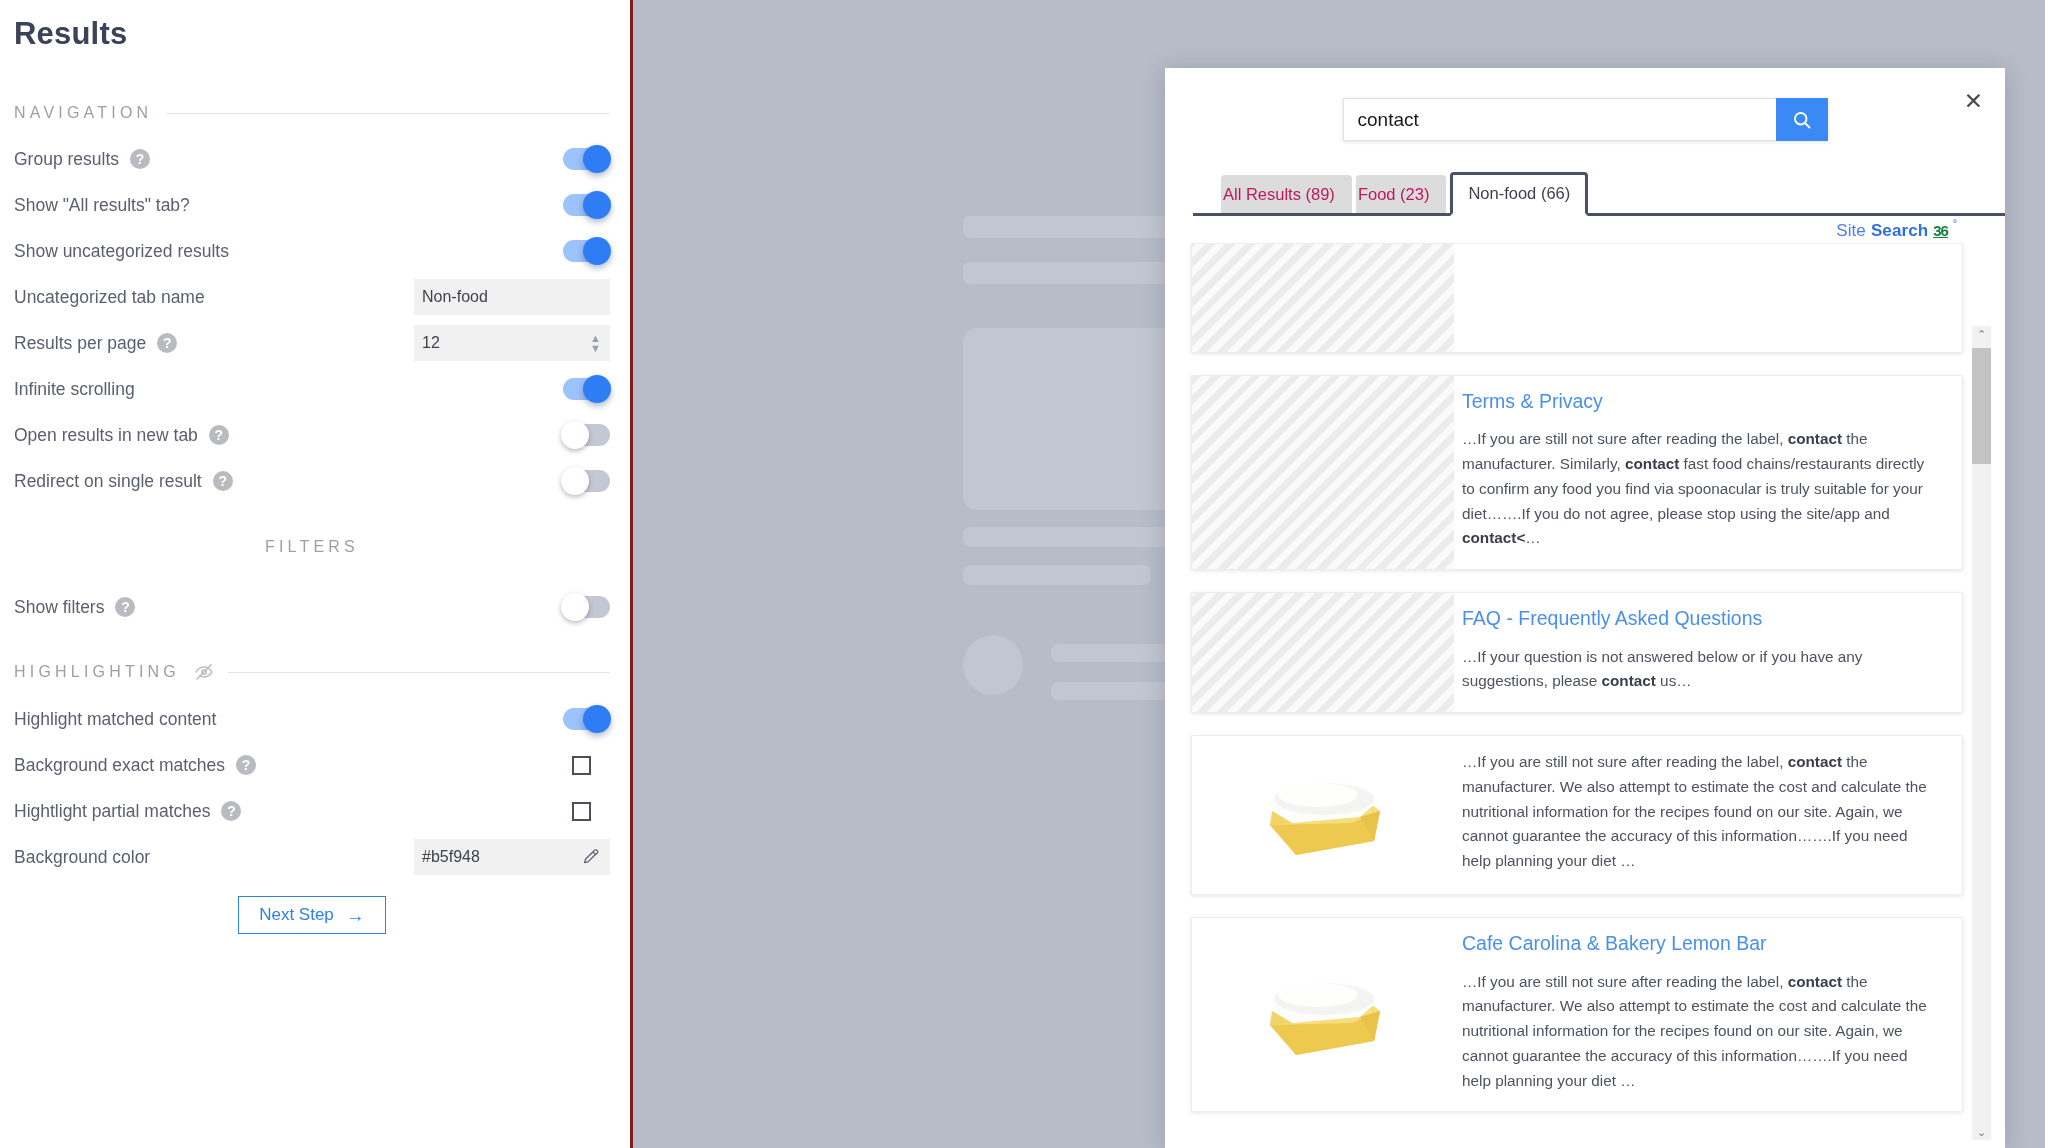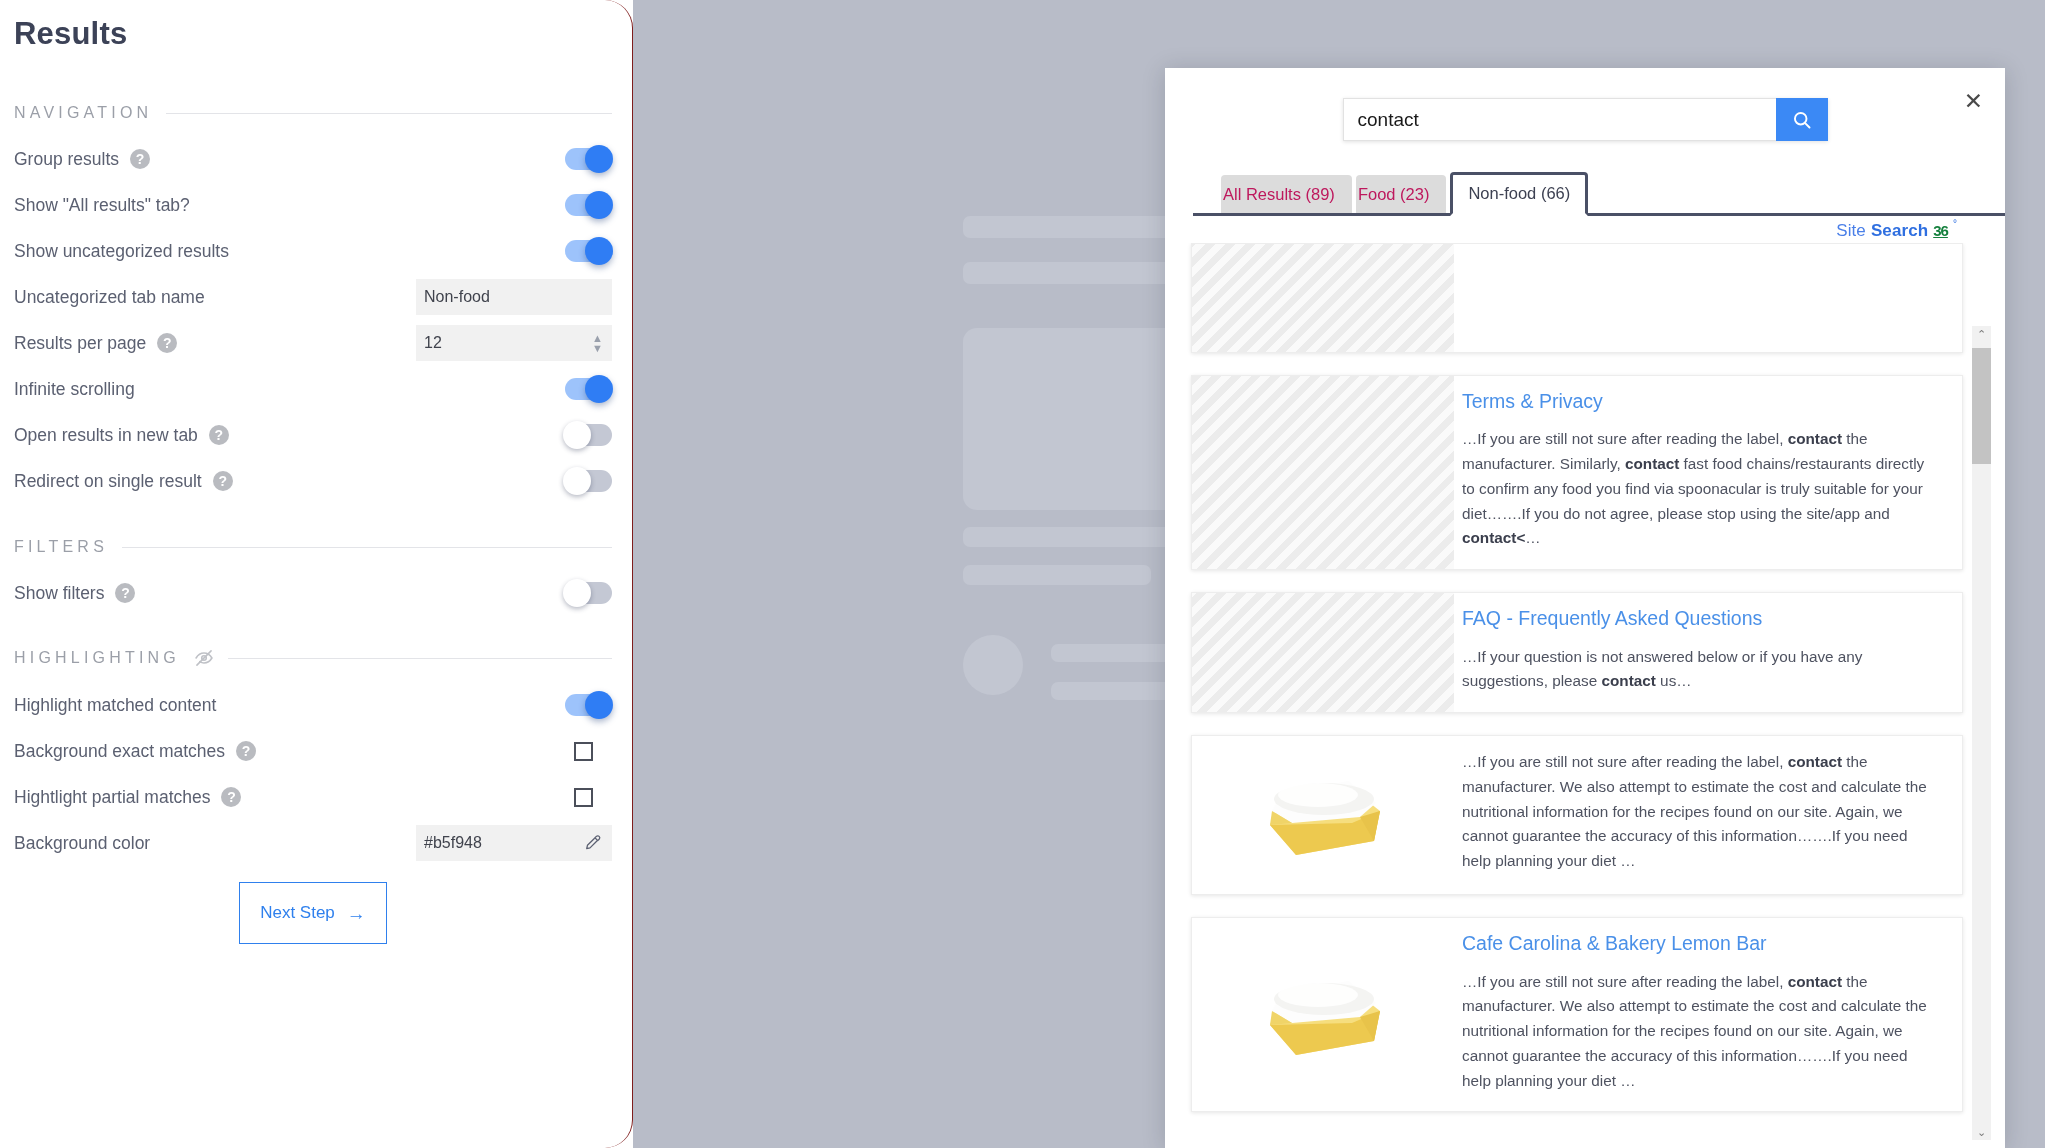--- a/index.html
+++ b/index.html
@@ -8,22 +8,21 @@
     font-family: "Liberation Sans", sans-serif;
     background: #ffffff;
     overflow: hidden;
   }
   .app { position: relative; width: 2045px; height: 1148px; display: flex; }
 
   
   .settings {
     width: 633px; height: 1148px; background: #fff;
     padding: 0 0 0 0; position: relative; flex: 0 0 633px;
-    border-right: 1px solid #7f1d1d;
-    border-radius: 28px;
+    border-right: 3px solid #7f1d1d;
   }
   .settings-inner { padding: 0 20px 0 14px; }
   .page-title {
     font-size: 31px; color: #3c4257; font-weight: 600;
     letter-spacing: .2px; padding: 16px 0 0 14px;
   }
   .section-head {
     display: flex; align-items: center; gap: 14px;
     margin: 0 0 0 0; padding: 0 0 0 0;
   }
@@ -96,21 +95,21 @@
   
   .checkbox {
     width: 19px; height: 19px; border: 2px solid #4b4f5a;
     background: #fff; margin-right: 14px;
   }
   .cb-wrap { width: 47px; display: flex; justify-content: flex-start; padding-left: 9px;}
 
   .next-wrap { display: flex; justify-content: center; padding: 16px 0 0 0; }
   .next-btn {
     border: 1px solid #2f80ed; color: #2f80ed; background: #fff;
-    font-size: 17px; padding: 20px 20px; display: inline-flex;
+    font-size: 17px; padding: 8px 20px; display: inline-flex;
     align-items: center; gap: 12px; cursor: pointer;
     font-family: inherit;
   }
   .arrow-r { font-size: 19px; line-height: 1; }
 
   
   .backdrop {
     flex: 1; position: relative; background: #b8bcc8; overflow: hidden;
   }
   .sk { position: absolute; background: #c2c6d1; border-radius: 7px; }
@@ -316,21 +315,21 @@
         <div class="row-label">
           <span>Redirect on single result</span>
           <span class="help">?</span>
         </div>
         <div class="toggle off">
           <div class="track"></div>
           <div class="knob"></div>
         </div>
       </div>
 
-      <div class="section-head" style="margin-top:34px;">
+      <div class="section-head" style="margin-top:34px;flex-direction:column;">
         <div class="section-label">FILTERS</div>
         <div class="section-rule"></div>
       </div>
 
       <div style="height:14px"></div>
 
       <div class="row">
         <div class="row-label">
           <span>Show filters</span>
           <span class="help">?</span>

